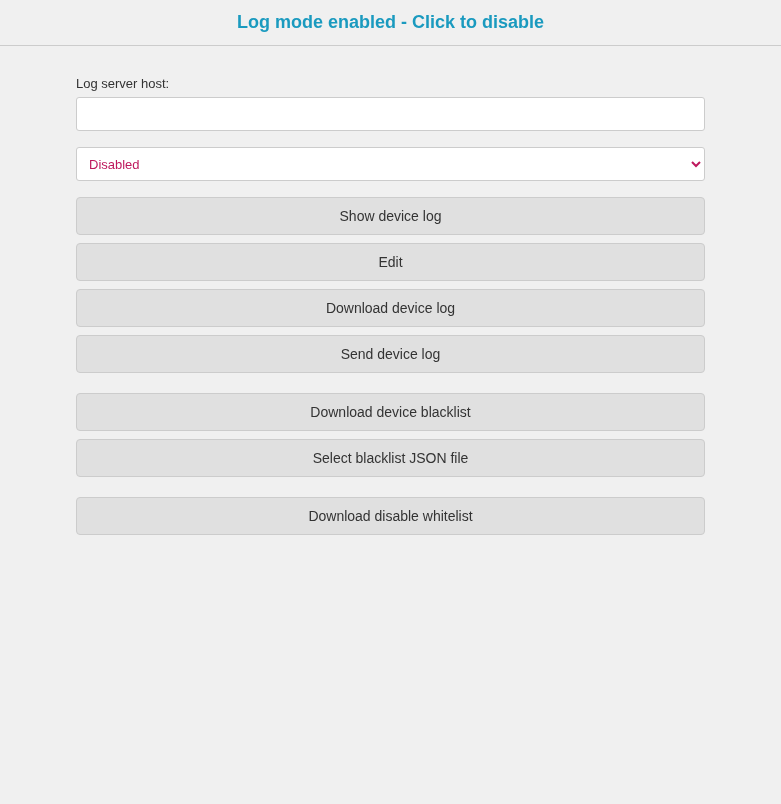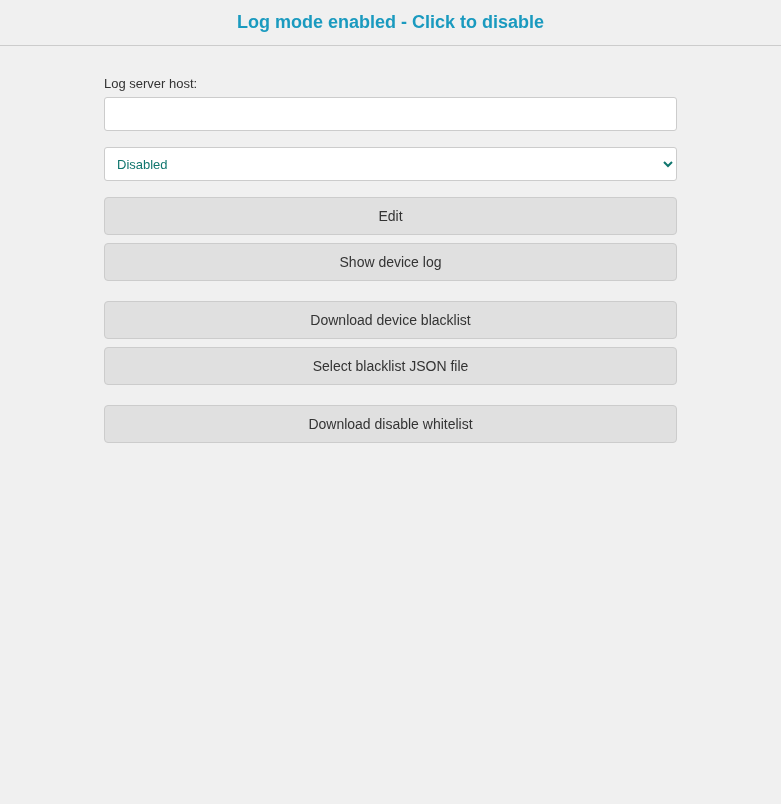--- a/index.html
+++ b/index.html
@@ -26,21 +26,21 @@
     }
 
     .header-title {
       color: #1a9abf;
       font-size: 18px;
       font-weight: bold;
       cursor: pointer;
     }
 
     .main-content {
-      padding: 10px 104px;
+      padding: 10px 76px;
     }
 
     .form-group {
       margin-bottom: 16px;
     }
 
     .form-label {
       display: block;
       margin-bottom: 6px;
       font-size: 13px;
@@ -59,21 +59,21 @@
     }
 
     .select-input {
       width: 100%;
       height: 34px;
       border: 1px solid #ccc;
       border-radius: 3px;
       padding: 4px 8px;
       font-size: 13px;
       background: #fff;
-      color: #0f766e;
+      color: #be185d;
       cursor: pointer;
       appearance: auto;
     }
 
     .btn-group {
       margin-bottom: 8px;
     }
 
     .action-btn {
       display: block;
@@ -109,29 +109,35 @@
     <input type="text" class="text-input" value="" style="">
   </div>
 
   <div class="form-group">
     <select class="select-input">
       <option>Disabled</option>
     </select>
   </div>
 
   <div class="btn-group">
+    <button class="action-btn">Show device log</button>
+  </div>
+
+  <div class="btn-group">
     <button class="action-btn">Edit</button>
   </div>
 
+
   <div class="btn-group">
-    <button class="action-btn">Show device log</button>
+    <button class="action-btn">Download device log</button>
   </div>
 
-
-
+  <div class="btn-group">
+    <button class="action-btn">Send device log</button>
+  </div>
 
   <div class="section-divider"></div>
 
   <div class="btn-group">
     <button class="action-btn">Download device blacklist</button>
   </div>
 
   <div class="btn-group">
     <button class="action-btn">Select blacklist JSON file</button>
   </div>

